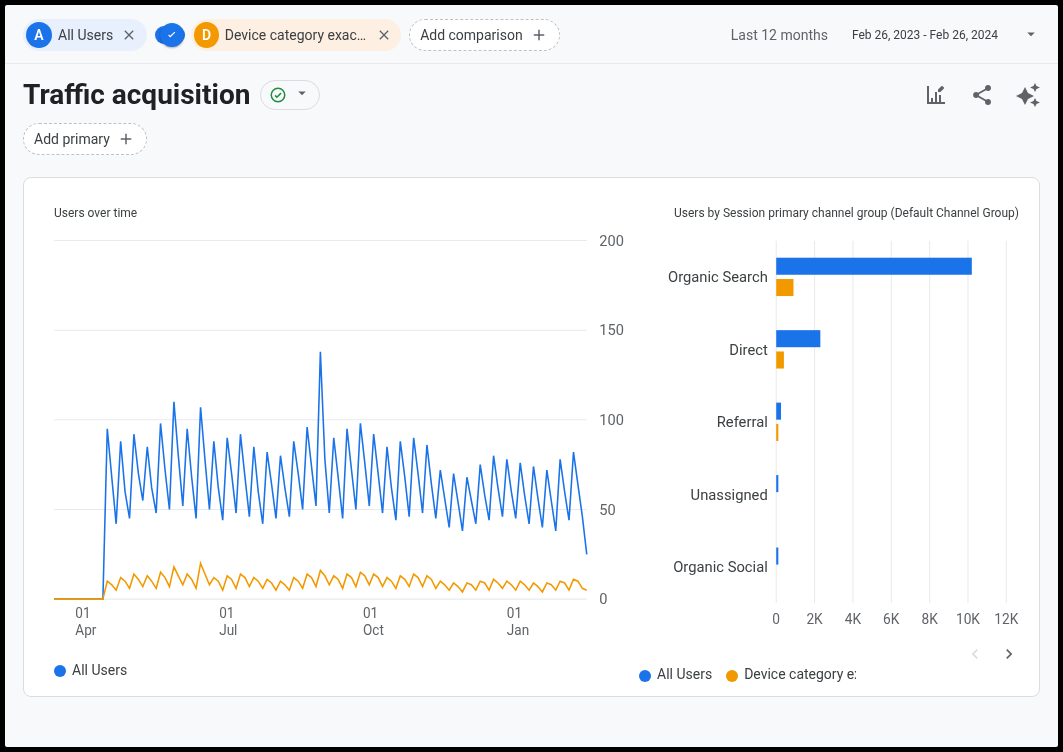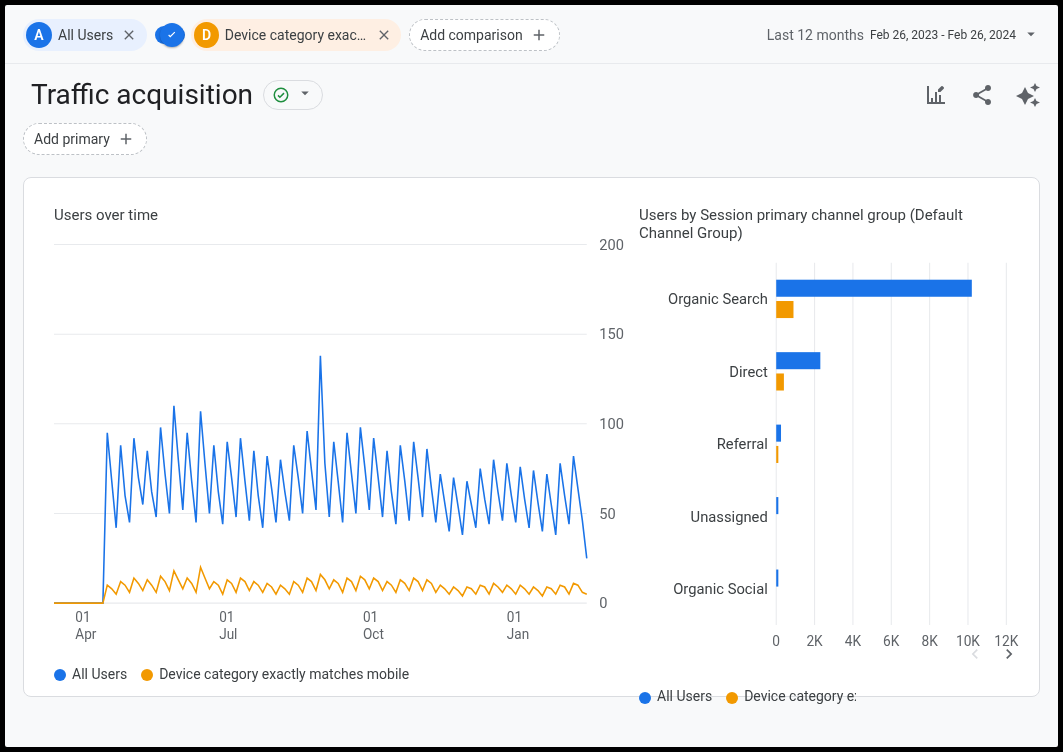--- a/index.html
+++ b/index.html
@@ -85,36 +85,35 @@
     border: 1px dashed #bdc1c6;
     padding: 0 10px;
     color:#3c4043;
     background:#fff;
   }
   .add-chip .plus {
     width:20px;height:20px;display:inline-flex;align-items:center;justify-content:center;color:#5f6368;
   }
   .date-area {
     margin-left: auto;
-    display:flex; align-items:center; gap:6px;
+    display:flex; align-items:center; gap:24px;
     color:#3c4043;
     font-size:14px;
   }
   .date-label { color:#5f6368; font-size:14px; }
   .date-range { font-size:12px; color:#3c4043; }
   .date-caret { color:#5f6368; }
   
   .title-row {
     display:flex; align-items:center;
     padding: 14px 18px 6px 18px;
   }
   .title-row h1 {
-    font-size: 28px; font-weight: 400; color:#202124;
+    font-size: 28px; font-weight: 700; color:#202124;
     margin-right: 10px;
-    margin-left: 8px;
   }
   .status-pill {
     border:1px solid #dadce0;
     border-radius:18px;
     height:30px;
     display:inline-flex;align-items:center;
     padding:0 8px; gap:6px;
   }
   .status-pill svg { width:18px;height:18px; }
   .status-pill .caret { color:#5f6368; font-size:12px; }
@@ -131,23 +130,23 @@
   .card {
     background:#fff;
     border:1px solid #dadce0;
     border-radius:8px;
     margin: 8px 18px 0 18px;
     height: 520px;
     display:flex;
     padding: 28px 20px 20px 30px;
   }
   .panel-left { flex: 1 1 560px; display:flex; flex-direction:column; }
-  .panel-right { flex: 0 0 380px; display:flex; flex-direction:column; position:relative; }
+  .panel-right { flex: 0 0 380px; display:flex; flex-direction:column; position:relative;text-align:right; }
   .panel-title {
-    font-size:15px; color:#3c4043; margin-bottom:10px;
+    font-size:12px; color:#3c4043; margin-bottom:10px;
   }
   .chart-area {
     flex:1; position:relative;
   }
   .legend {
     display:flex; gap:14px; align-items:center;
     font-size:14px; color:#3c4043; margin-top:10px;
   }
   .legend .dot {
     width:12px;height:12px;border-radius:50%;display:inline-block;margin-right:6px;vertical-align:middle;
@@ -283,21 +282,20 @@
             <text x="158.1" y="368" font-size="13" fill="#5f6368" text-anchor="start">01</text>
             <text x="158.1" y="384" font-size="13" fill="#5f6368" text-anchor="start">Jul</text>
             <text x="295.79999999999995" y="368" font-size="13" fill="#5f6368" text-anchor="start">01</text>
             <text x="295.79999999999995" y="384" font-size="13" fill="#5f6368" text-anchor="start">Oct</text>
             <text x="433.5" y="368" font-size="13" fill="#5f6368" text-anchor="start">01</text>
             <text x="433.5" y="384" font-size="13" fill="#5f6368" text-anchor="start">Jan</text>
           </svg>
       </div>
       <div class="legend">
         <span><span class="dot dot-blue"></span><span>All Users</span></span>
-        <span><span class="dot dot-orange"></span><span>Device category exactly matches mobile</span></span>
       </div>
     </div>
 
     <div class="panel-right">
       <div class="panel-title">Users by Session primary channel group (Default Channel Group)</div>
       <div class="chart-area">
         <svg id="bar-chart-svg" viewBox="0 0 360 400" width="100%" height="100%" preserveAspectRatio="none">
             <line x1="130" y1="10" x2="130" y2="350" stroke="#e8eaed" stroke-width="1"></line>
             <text x="130" y="370" font-size="13" fill="#5f6368" text-anchor="middle">0</text>
             <line x1="166.33333333333331" y1="10" x2="166.33333333333331" y2="350" stroke="#e8eaed" stroke-width="1"></line>

